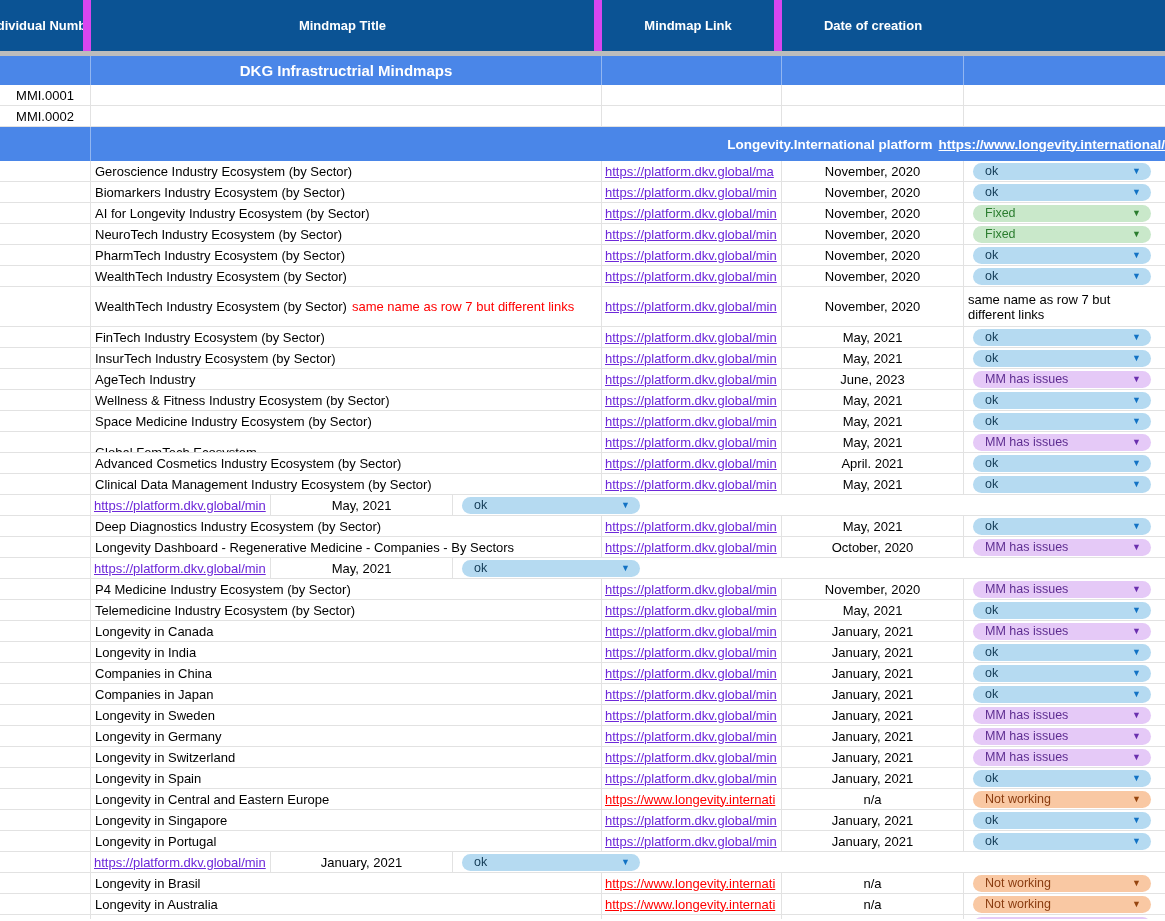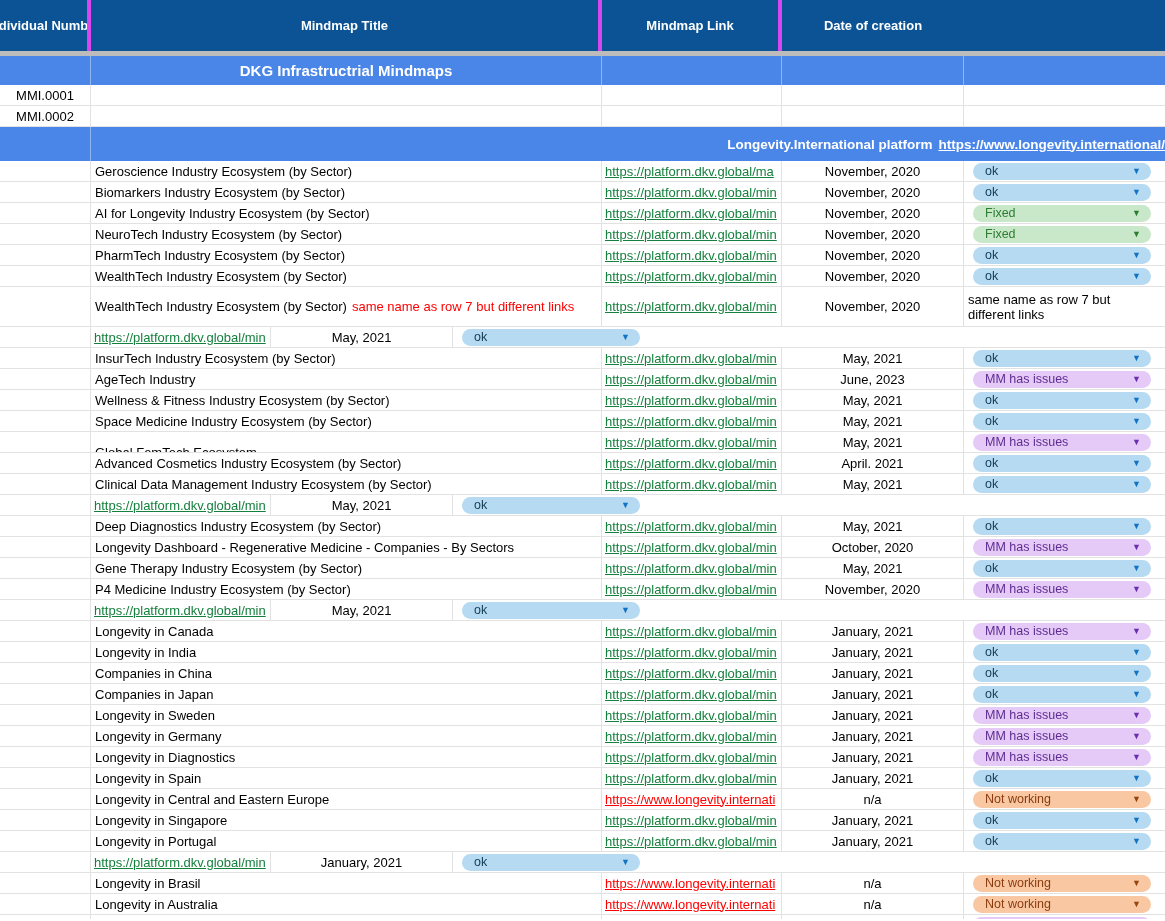--- a/index.html
+++ b/index.html
@@ -2,21 +2,21 @@
 <html><head>
 <meta charset="utf-8">
 <style>
   html,body{margin:0;padding:0;background:#fff;}
   body{font-family:"Liberation Sans",sans-serif;}
   .sheet{width:1165px;height:921px;overflow:hidden;background:#fff;position:relative;}
 
   
   .hrow{display:flex;height:51px;background:#0b5394;}
   .hcell{box-sizing:border-box;flex:0 0 auto;color:#fff;font-weight:bold;font-size:13px;
-         display:flex;align-items:center;justify-content:center;border-right:4px solid #d946ef;
+         display:flex;align-items:center;justify-content:center;border-right:8px solid #d946ef;
          overflow:hidden;white-space:nowrap;}
   .hcell:last-child{border-right:none;}
   .c1{width:91px;}.c2{width:511px;}.c3{width:180px;}.c4{width:182px;}.c5{width:201px;}
   .strip{height:5px;background:#bcbcbc;}
 
   
   .row{display:flex;height:21px;box-sizing:border-box;border-bottom:1px solid #e2e2e2;background:#fff;}
   .cell{box-sizing:border-box;flex:0 0 auto;height:100%;border-right:1px solid #e2e2e2;
         display:flex;align-items:center;overflow:hidden;font-size:13px;color:#000;}
   .cell.c5{border-right:none;}
@@ -31,21 +31,21 @@
   .band2-inner{position:absolute;left:0;right:0;top:0;bottom:0;display:flex;align-items:center;
                justify-content:flex-end;padding-left:295px;color:#fff;font-weight:bold;font-size:13.5px;}
   .band2-inner a{color:#fff;text-decoration:underline;margin-left:6px;font-weight:bold;cursor:pointer;}
 
   
   .id-cell{justify-content:center;}
   .title-cell{padding-left:4px;white-space:nowrap;}
   .note{color:#ff0000;margin-left:5px;white-space:nowrap;}
   .link-cell{padding-left:3px;}
   .link-cell a{text-decoration:underline;white-space:nowrap;cursor:pointer;}
-  a.blue{color:#15803d;}
+  a.blue{color:#6d28d9;}
   a.red{color:#ff0000;}
   .date-cell{justify-content:center;}
 
   
   .chip{margin-left:9px;width:178px;height:17px;border-radius:9px;display:flex;align-items:center;
         font-size:12.5px;cursor:pointer;flex:0 0 auto;}
   .chip-label{padding-left:12px;white-space:nowrap;}
   .chip-arrow{margin-left:auto;margin-right:10px;font-size:9px;line-height:1;}
   .status-text{padding-left:4px;padding-right:6px;line-height:15px;font-size:13px;color:#000;}
 
@@ -199,20 +199,23 @@
         <div class="cell c3 link-cell">
           <a class="blue">https://platform.dkv.global/min</a>
         </div>
         <div class="cell c4 date-cell">November, 2020</div>
         <div class="cell c5">
           <div class="status-text">same name as row 7 but different links</div>
         </div>
       </div>
       <div class="row">
         <div class="cell c1"></div>
+        <div class="cell c2 title-cell">
+          <div style="display: inline;">FinTech Industry Ecosystem (by Sector)</div>
+        </div>
         <div class="cell c3 link-cell">
           <a class="blue">https://platform.dkv.global/min</a>
         </div>
         <div class="cell c4 date-cell">May, 2021</div>
         <div class="cell c5">
           <div class="chip" style="background: rgb(181, 218, 241);">
             <div class="chip-label" style="color: rgb(18, 58, 85);">ok</div>
             <div class="chip-arrow" style="color: rgb(18, 114, 196);">▼</div>
           </div>
         </div>
@@ -369,23 +372,20 @@
         <div class="cell c4 date-cell">October, 2020</div>
         <div class="cell c5">
           <div class="chip" style="background: rgb(229, 201, 247);">
             <div class="chip-label" style="color: rgb(94, 45, 145);">MM has issues</div>
             <div class="chip-arrow" style="color: rgb(106, 47, 174);">▼</div>
           </div>
         </div>
       </div>
       <div class="row">
         <div class="cell c1"></div>
-        <div class="cell c2 title-cell">
-          <div style="display: inline;">Gene Therapy Industry Ecosystem (by Sector)</div>
-        </div>
         <div class="cell c3 link-cell">
           <a class="blue">https://platform.dkv.global/min</a>
         </div>
         <div class="cell c4 date-cell">May, 2021</div>
         <div class="cell c5">
           <div class="chip" style="background: rgb(181, 218, 241);">
             <div class="chip-label" style="color: rgb(18, 58, 85);">ok</div>
             <div class="chip-arrow" style="color: rgb(18, 114, 196);">▼</div>
           </div>
         </div>
@@ -401,20 +401,23 @@
         <div class="cell c4 date-cell">November, 2020</div>
         <div class="cell c5">
           <div class="chip" style="background: rgb(229, 201, 247);">
             <div class="chip-label" style="color: rgb(94, 45, 145);">MM has issues</div>
             <div class="chip-arrow" style="color: rgb(106, 47, 174);">▼</div>
           </div>
         </div>
       </div>
       <div class="row">
         <div class="cell c1"></div>
+        <div class="cell c2 title-cell">
+          <div style="display: inline;">Telemedicine Industry Ecosystem (by Sector)</div>
+        </div>
         <div class="cell c3 link-cell">
           <a class="blue">https://platform.dkv.global/min</a>
         </div>
         <div class="cell c4 date-cell">May, 2021</div>
         <div class="cell c5">
           <div class="chip" style="background: rgb(181, 218, 241);">
             <div class="chip-label" style="color: rgb(18, 58, 85);">ok</div>
             <div class="chip-arrow" style="color: rgb(18, 114, 196);">▼</div>
           </div>
         </div>
@@ -511,21 +514,21 @@
         <div class="cell c5">
           <div class="chip" style="background: rgb(229, 201, 247);">
             <div class="chip-label" style="color: rgb(94, 45, 145);">MM has issues</div>
             <div class="chip-arrow" style="color: rgb(106, 47, 174);">▼</div>
           </div>
         </div>
       </div>
       <div class="row">
         <div class="cell c1"></div>
         <div class="cell c2 title-cell">
-          <div style="display: inline;">Longevity in Diagnostics</div>
+          <div style="display: inline;">Longevity in Switzerland</div>
         </div>
         <div class="cell c3 link-cell">
           <a class="blue">https://platform.dkv.global/min</a>
         </div>
         <div class="cell c4 date-cell">January, 2021</div>
         <div class="cell c5">
           <div class="chip" style="background: rgb(229, 201, 247);">
             <div class="chip-label" style="color: rgb(94, 45, 145);">MM has issues</div>
             <div class="chip-arrow" style="color: rgb(106, 47, 174);">▼</div>
           </div>

